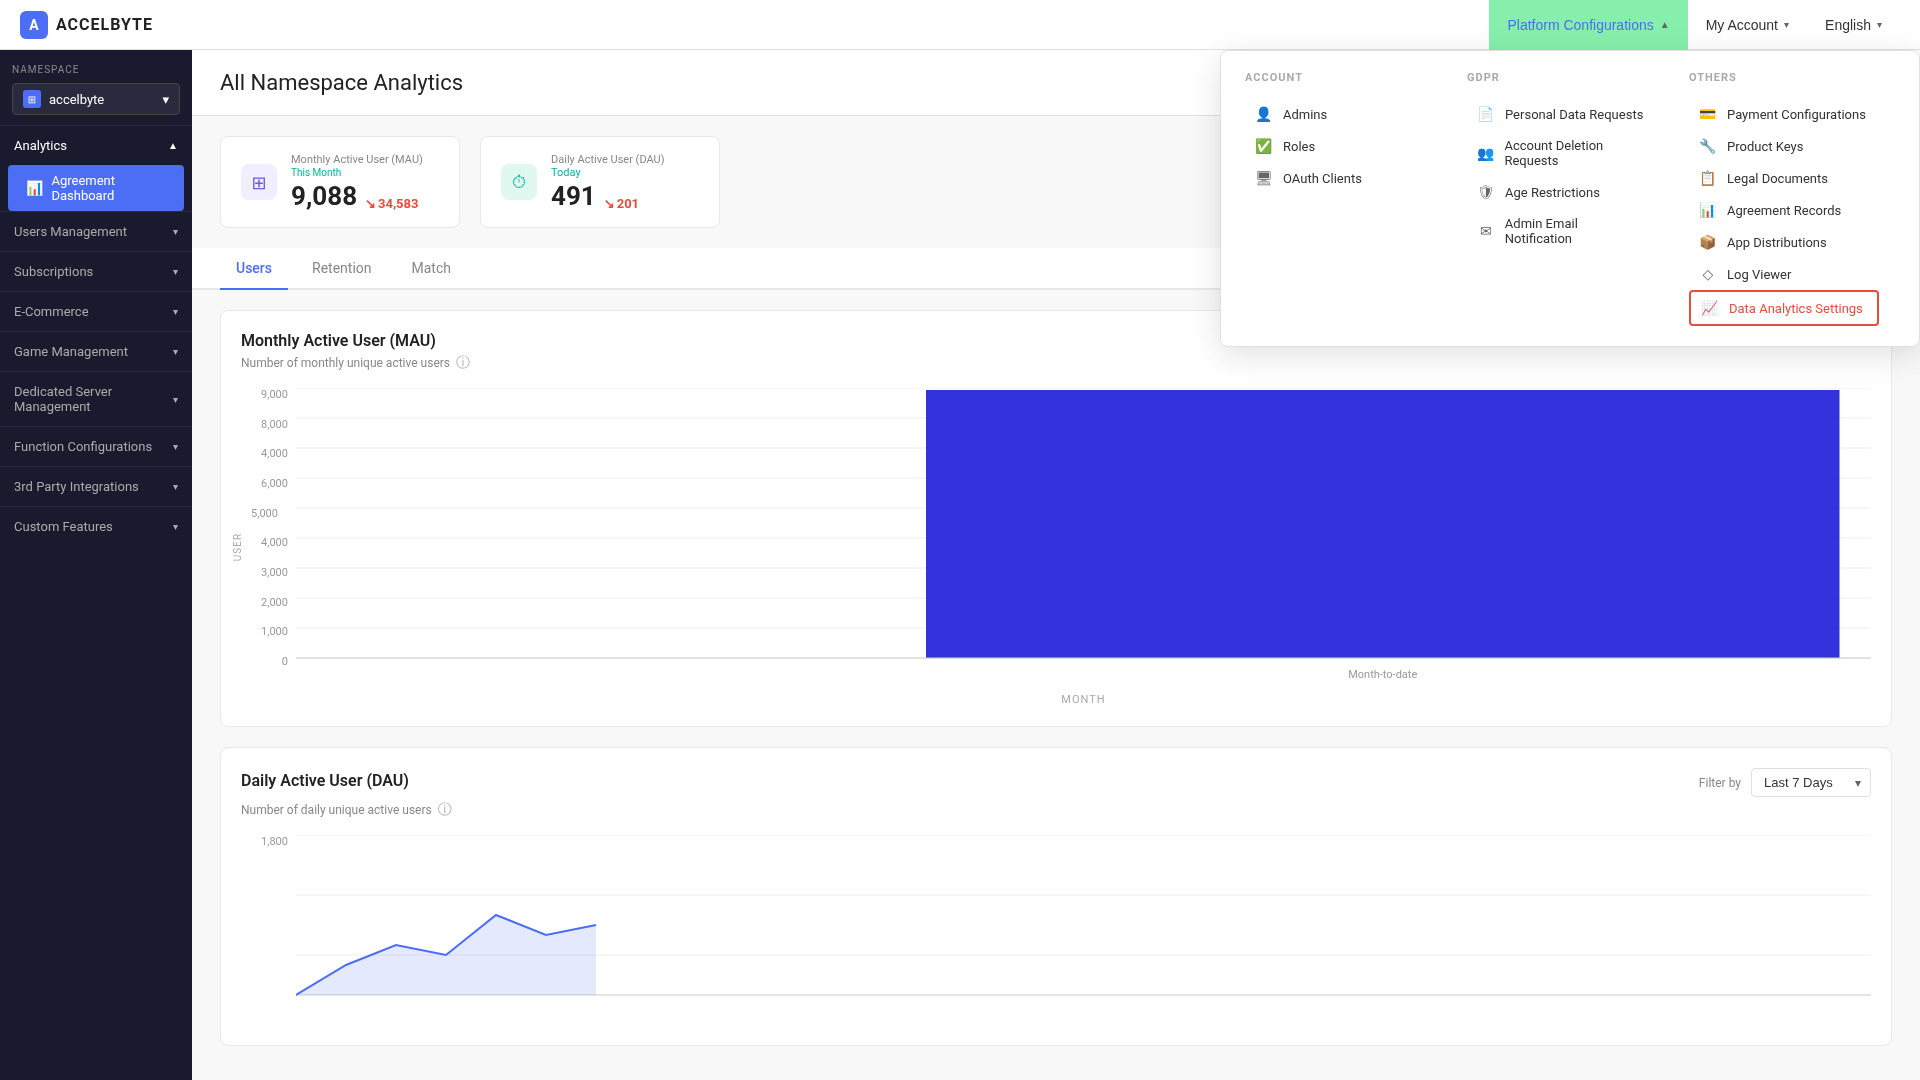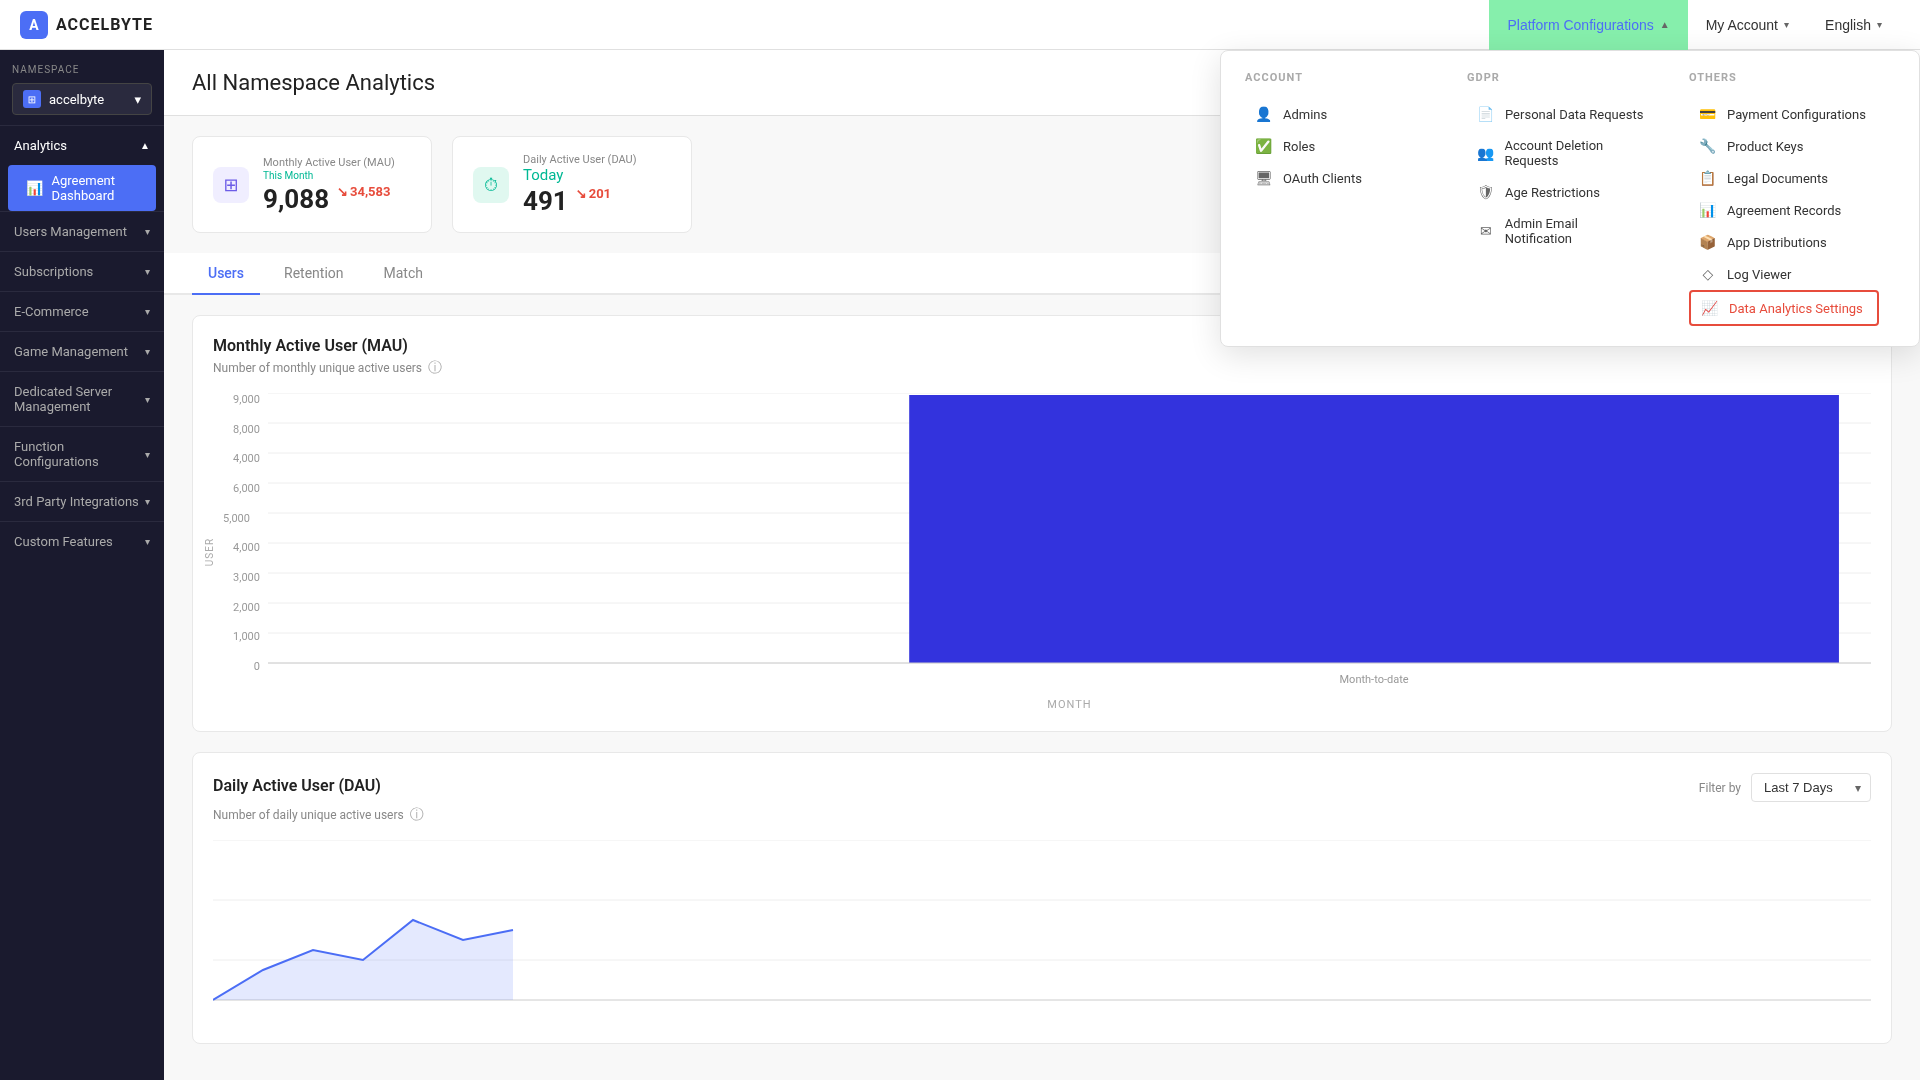--- a/index.html
+++ b/index.html
@@ -42,21 +42,21 @@
       position: relative;
     }
     .nav-btn.active { background: #86efac; color: #4c6ef5; }
     .nav-btn .chevron { font-size: 10px; color: #666; }
 
     
     .layout { display: flex; flex: 1; overflow: hidden; }
 
     
     .sidebar {
-      width: 164px;
+      width: 192px;
       background: #1a1a2e;
       color: #ccc;
       display: flex;
       flex-direction: column;
       overflow-y: auto;
       flex-shrink: 0;
     }
     .namespace-section { padding: 14px 12px 10px; }
     .namespace-label { font-size: 10px; color: #888; letter-spacing: 1px; margin-bottom: 8px; }
     .namespace-select {
@@ -127,21 +127,21 @@
     .stat-icon {
       width: 36px; height: 36px;
       border-radius: 8px;
       display: flex; align-items: center; justify-content: center;
       font-size: 18px;
     }
     .stat-icon.purple { background: #f0eeff; color: #6c5ce7; }
     .stat-icon.green { background: #e0f8f0; color: #00b894; }
     .stat-info {}
     .stat-label { font-size: 11px; color: #888; margin-bottom: 2px; }
-    .stat-value { font-size: 26px; font-weight: 700; color: #222; display: flex; align-items: flex-start; gap: 8px; }
+    .stat-value { font-size: 26px; font-weight: 700; color: #222; display: flex; align-items: flex-end; gap: 8px; }
     .stat-delta { font-size: 13px; color: #e74c3c; display: flex; align-items: center; gap: 2px; }
     .stat-delta.down { color: #e74c3c; }
 
     
     .tabs-bar { display: flex; gap: 8px; border-bottom: 2px solid #e8e8e8; background: #fff; padding: 0 28px; margin-top: 0; }
     .tab {
       padding: 12px 16px;
       font-size: 14px;
       color: #888;
       cursor: pointer;
@@ -415,21 +415,21 @@
               <span>9,088</span>
               <span class="stat-delta down">↘ <span>34,583</span></span>
             </div>
           </div>
         </div>
         <div class="stat-card">
           <div class="stat-icon green">⏱</div>
           <div class="stat-info">
             <div class="stat-label">
               <span>Daily Active User (DAU)</span>
-              <br><span style="color:#00b894; font-size:15px;">Today</span>
+              <br><span style="color:#00b894; font-size:11px;">Today</span>
             </div>
             <div class="stat-value">
               <span>491</span>
               <span class="stat-delta down">↘ <span>201</span></span>
             </div>
           </div>
         </div>
       </div>
 
       <div class="tabs-bar" style="margin: 0 -28px; padding: 0 28px;">
@@ -498,20 +498,23 @@
                 <option>Last 90 Days</option>
               </select>
             </div>
           </div>
         </div>
         <div class="chart-subtitle">
           <span>Number of daily unique active users</span>
           <span class="info-icon">ⓘ</span>
         </div>
         <div style="display:flex; position:relative;">
+          <div style="display:flex; flex-direction:column; justify-content:space-between; width:55px; height:190px; padding-bottom:20px;">
+            <div style="font-size:11px;color:#999;text-align:right;padding-right:8px;">1,800</div>
+          </div>
           <div style="flex:1;">
             <svg width="100%" height="180">
               <line x1="0" y1="0" x2="100%" y2="0" stroke="#eee" stroke-width="1"></line>
               <line x1="0" y1="60" x2="100%" y2="60" stroke="#eee" stroke-width="1"></line>
               <line x1="0" y1="120" x2="100%" y2="120" stroke="#eee" stroke-width="1"></line>
               <line x1="0" y1="160" x2="100%" y2="160" stroke="#ccc" stroke-width="1"></line>
 
               <polyline points="0,160 50,130 100,110 150,120 200,80 250,100 300,90" fill="none" stroke="#4c6ef5" stroke-width="2"></polyline>
               <polygon points="0,160 50,130 100,110 150,120 200,80 250,100 300,90 300,160" fill="rgba(76,110,245,0.15)"></polygon>
             </svg>

